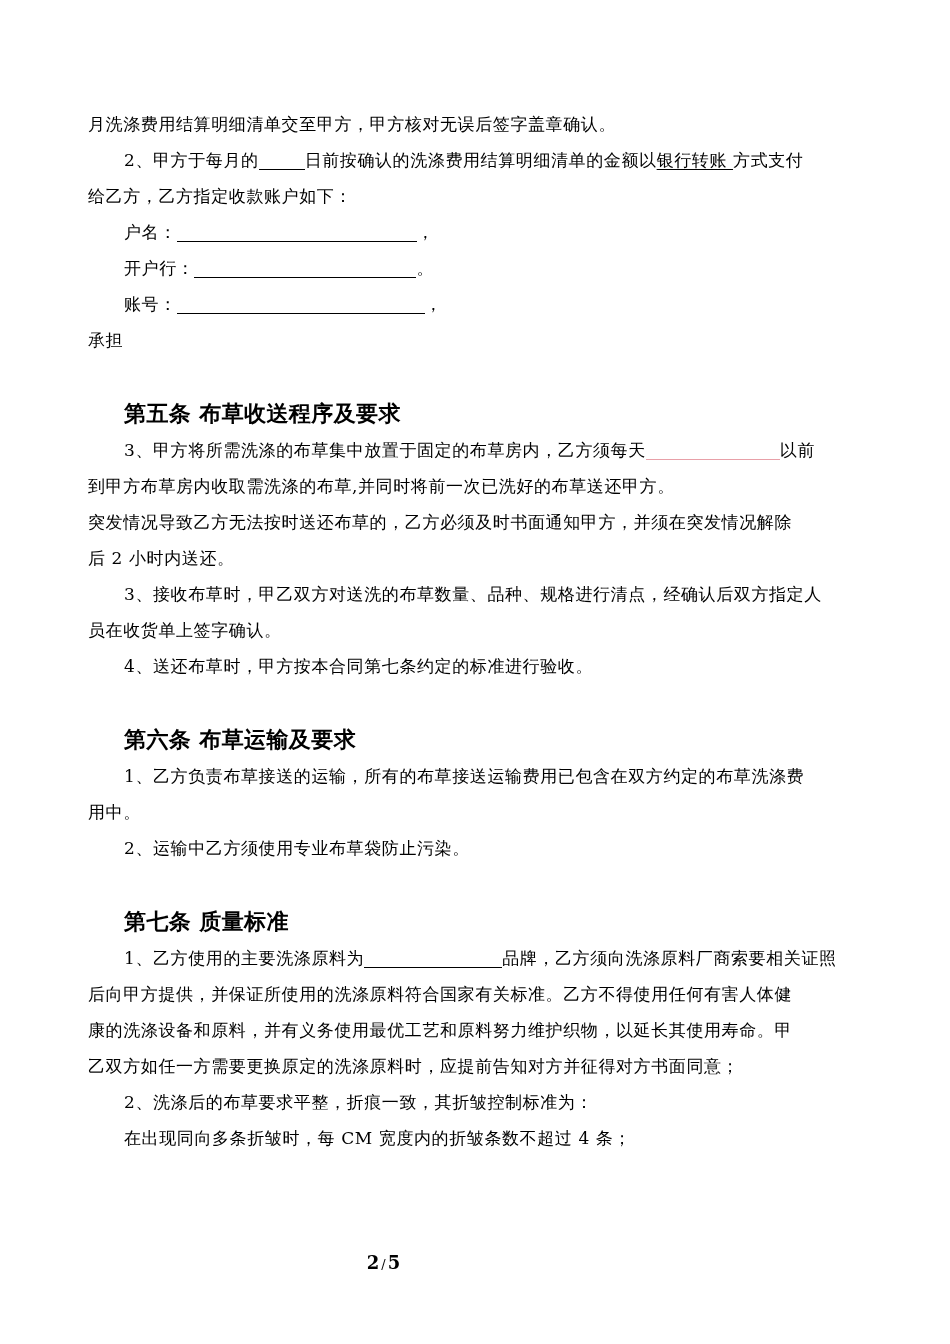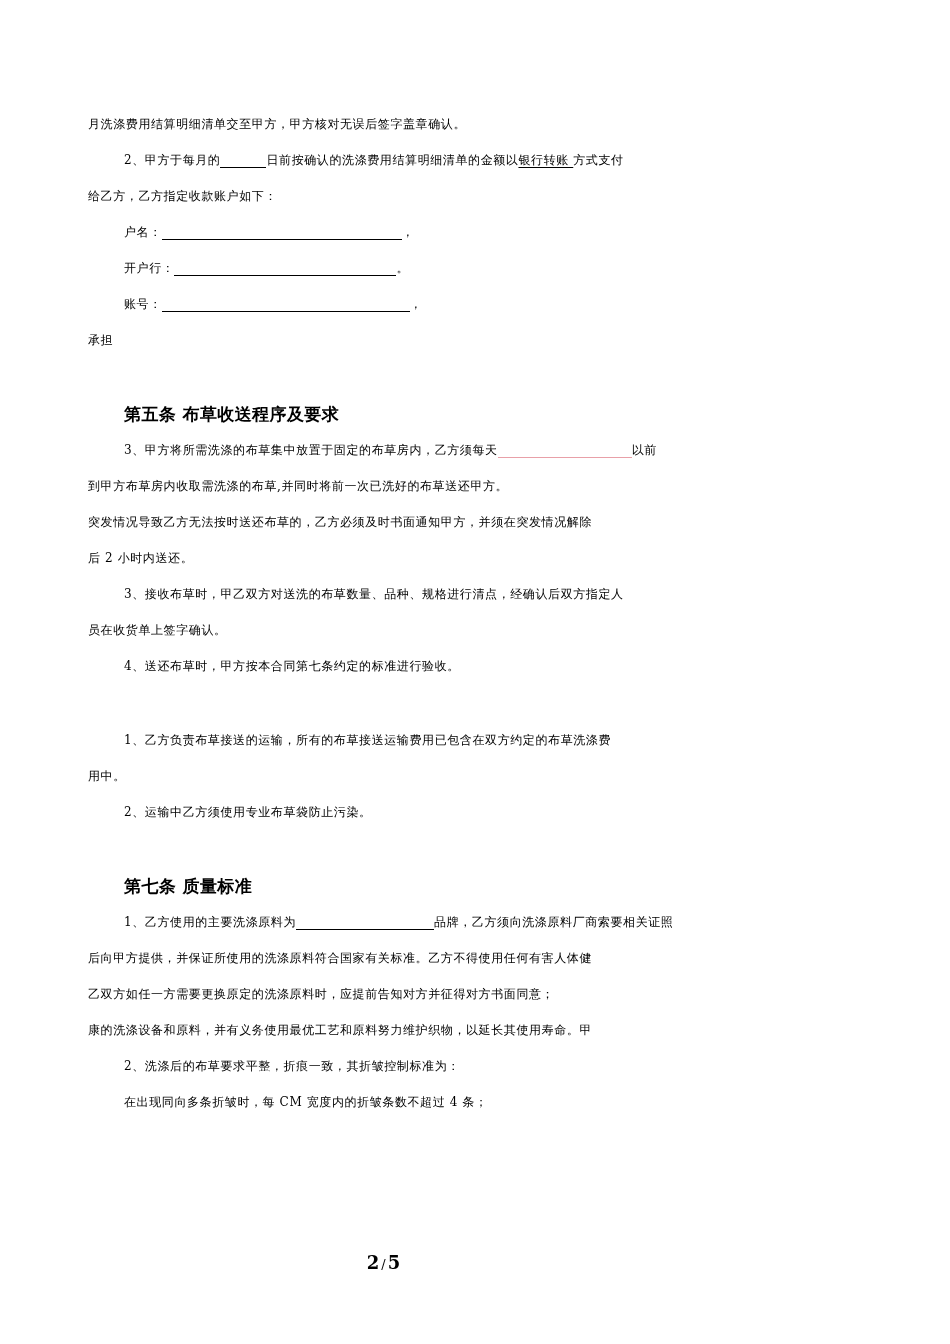--- a/index.html
+++ b/index.html
@@ -15,32 +15,32 @@
       font-family: "DejaVu Serif", "Liberation Serif", serif;
       color: #000000;
     }
     .page {
       position: absolute;
       left: 88px;
       top: 106px;
       width: 776px;
     }
     .line {
-      font-size: 12px;
+      font-size: 17px;
       line-height: 36px;
       height: 36px;
       white-space: nowrap;
       letter-spacing: 0.6px;
     }
     .indent { padding-left: 36px; }
     .indent-small { padding-left: 26px; }
     .heading {
       font-family: "DejaVu Sans", "Liberation Sans", sans-serif;
       font-weight: bold;
-      font-size: 17px;
+      font-size: 22px;
       line-height: 36px;
       height: 36px;
       padding-left: 36px;
       white-space: nowrap;
       letter-spacing: 0.4px;
     }
     .gap { height: 38px; }
     .blank {
       display: inline-block;
       border-bottom: 1px solid #000;
@@ -93,32 +93,33 @@
   </div>
   <div class="line">到甲方布草房内收取需洗涤的布草,并同时将前一次已洗好的布草送还甲方。</div>
   <div class="line">突发情况导致乙方无法按时送还布草的，乙方必须及时书面通知甲方，并须在突发情况解除</div>
   <div class="line">后 2 小时内送还。</div>
   <div class="line indent">3、接收布草时，甲乙双方对送洗的布草数量、品种、规格进行清点，经确认后双方指定人</div>
   <div class="line">员在收货单上签字确认。</div>
   <div class="line indent">4、送还布草时，甲方按本合同第七条约定的标准进行验收。</div>
 
   <div class="gap"></div>
 
+  <div class="heading">第六条  布草运输及要求</div>
   <div class="line indent">1、乙方负责布草接送的运输，所有的布草接送运输费用已包含在双方约定的布草洗涤费</div>
   <div class="line">用中。</div>
   <div class="line indent">2、运输中乙方须使用专业布草袋防止污染。</div>
 
   <div class="gap"></div>
 
   <div class="heading">第七条  质量标准</div>
   <div class="line indent">
     <span>1、乙方使用的主要洗涤原料为</span><span class="blank" style="width:138px"></span><span>品牌，乙方须向洗涤原料厂商索要相关证照</span>
   </div>
   <div class="line">后向甲方提供，并保证所使用的洗涤原料符合国家有关标准。乙方不得使用任何有害人体健</div>
+  <div class="line">康的洗涤设备和原料，并有义务使用最优工艺和原料努力维护织物，以延长其使用寿命。甲</div>
   <div class="line">乙双方如任一方需要更换原定的洗涤原料时，应提前告知对方并征得对方书面同意；</div>
-  <div class="line">康的洗涤设备和原料，并有义务使用最优工艺和原料努力维护织物，以延长其使用寿命。甲</div>
   <div class="line indent">2、洗涤后的布草要求平整，折痕一致，其折皱控制标准为：</div>
   <div class="line indent">在出现同向多条折皱时，每 CM 宽度内的折皱条数不超过 4 条；</div>
 </div>
 
 <div class="page-number">
   <span>2</span><span class="slash">/</span><span>5</span>
 </div>
 
 </body></html>

